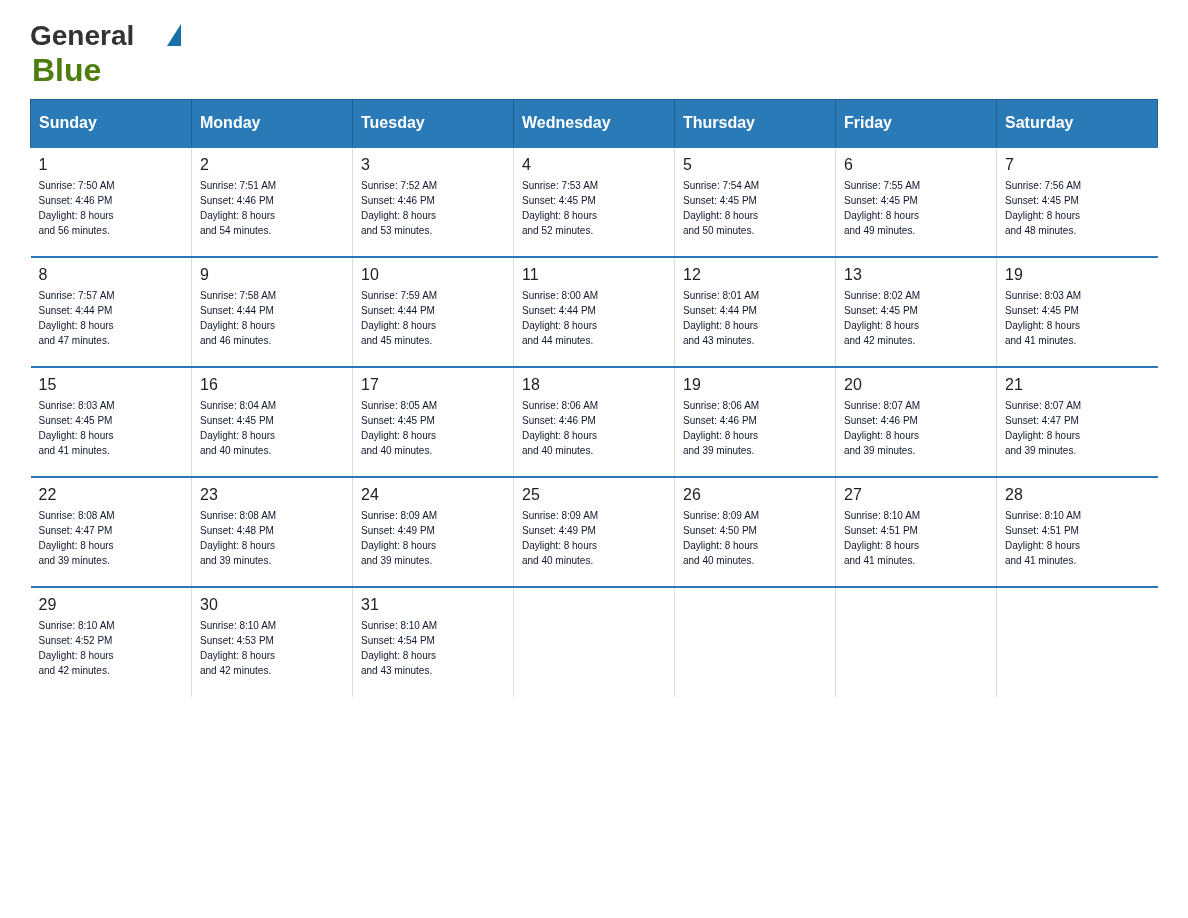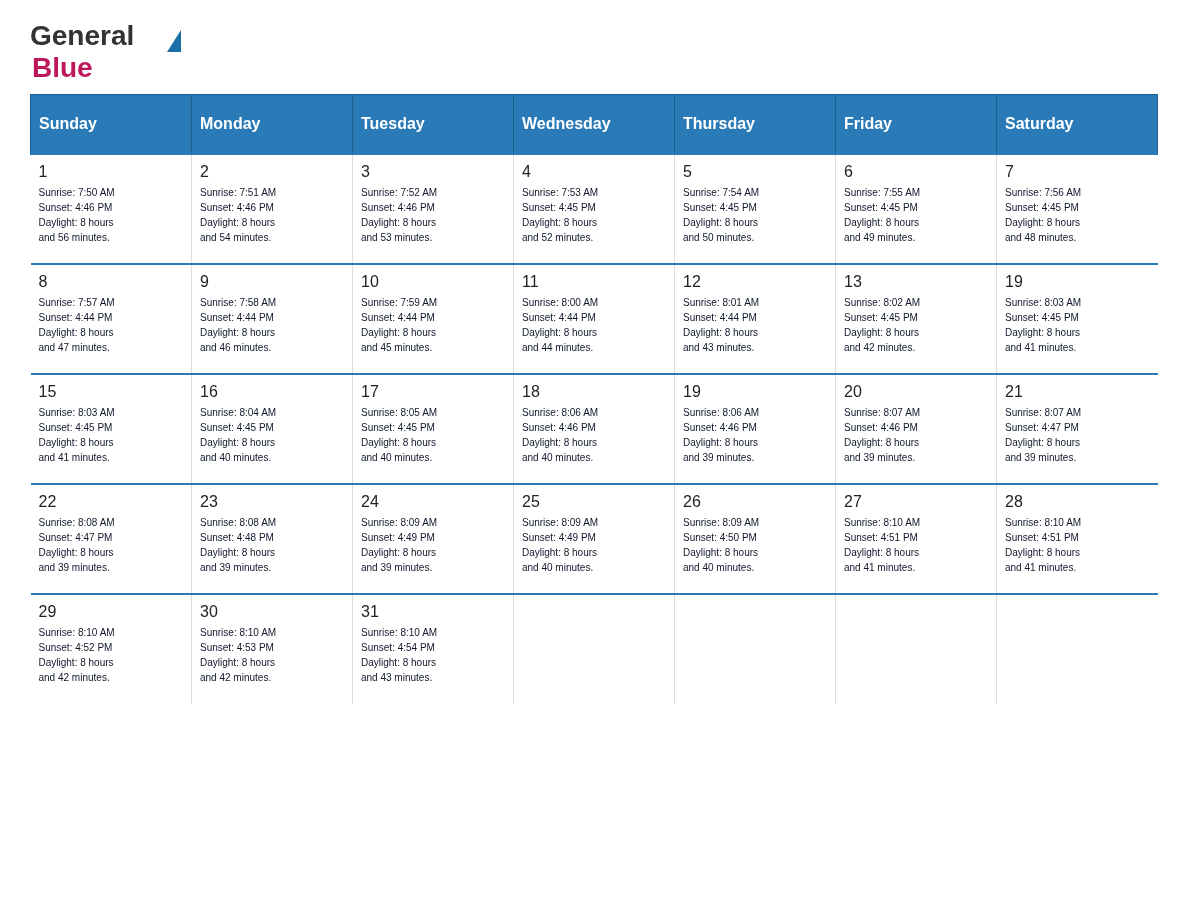--- a/index.html
+++ b/index.html
@@ -16,40 +16,40 @@
       align-items: flex-start;
       margin-bottom: 10px;
     }
     .logo {
       display: flex;
       flex-direction: column;
       align-items: flex-start;
     }
     .logo-top {
       display: flex;
-      align-items: flex-end;
+      align-items: flex-start;
       gap: 31px;
     }
     .logo-text-general {
       font-size: 28px;
       font-weight: bold;
       color: #333;
     }
     .logo-triangle {
       width: 0;
       height: 0;
       border-left: 14px solid transparent;
       border-bottom: 22px solid #1a6fa8;
       margin-left: 2px;
       margin-top: 4px;
     }
     .logo-text-blue {
-      font-size: 28px;
+      font-size: 32px;
       font-weight: bold;
-      color: #be185d;
+      color: #4d7c0f;
       margin-left: 2px;
     }
     .title-section {
       text-align: right;
     }
     .main-title {
       font-size: 52px;
       font-weight: bold;
       color: #222;
     }
@@ -62,21 +62,21 @@
       width: 100%;
       border-collapse: collapse;
       table-layout: fixed;
       margin-top: 10px;
     }
     thead tr th {
       background-color: #2a7ab8;
       color: #fff;
       font-size: 16px;
       font-weight: bold;
-      padding: 20px 8px;
+      padding: 14px 8px;
       text-align: left;
       border: 1px solid #1e5f8e;
     }
     tbody tr {
       border-top: 2px solid #2a7ab8;
     }
     tbody tr td {
       vertical-align: top;
       padding: 8px;
       font-size: 13px;

